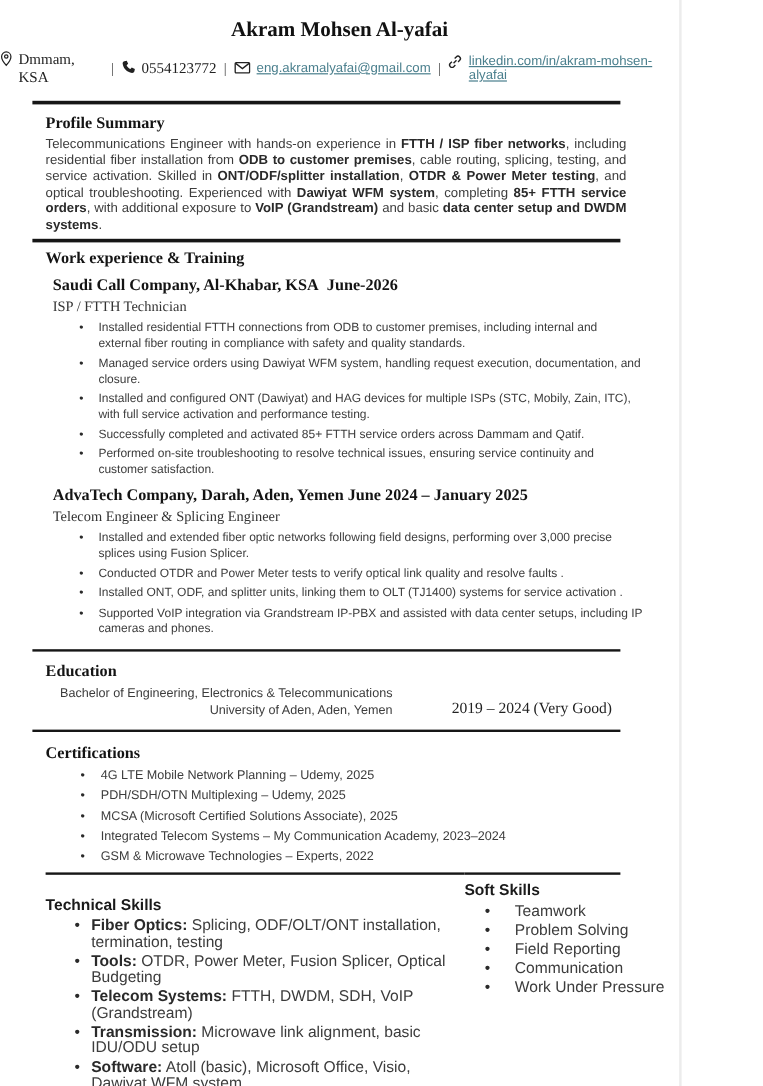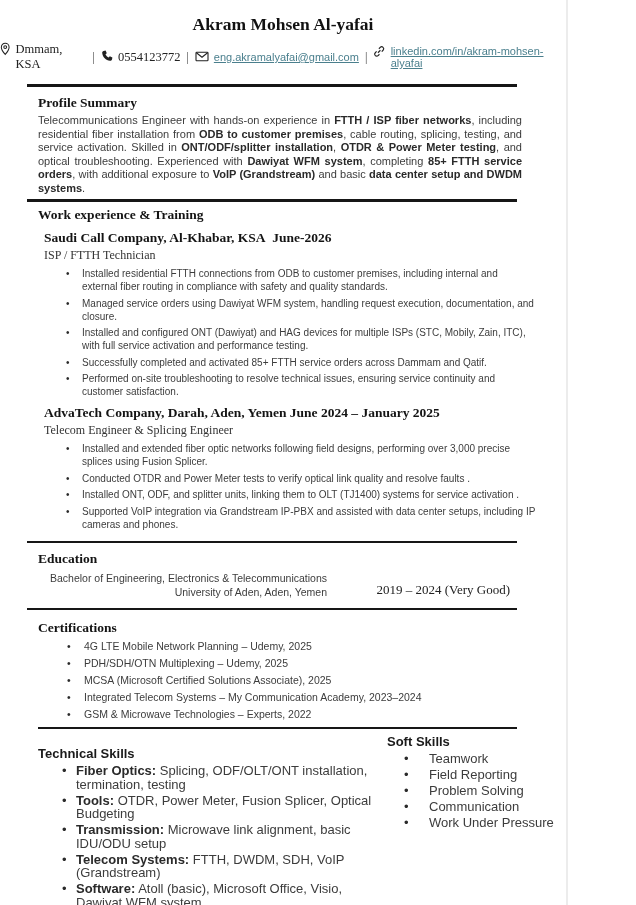--- a/index.html
+++ b/index.html
@@ -191,32 +191,32 @@
       <li>GSM &amp; Microwave Technologies – Experts, 2022</li>
     </ul>
 
   <div class="skills">
     <div class="col-l">
       <hr class="skl-rule-l">
       <h3 class="skl-h left">Technical Skills</h3>
       <ul class="skl">
           <li><span class="b">Fiber Optics:</span> Splicing, ODF/OLT/ONT installation, termination, testing</li>
           <li><span class="b">Tools:</span> OTDR, Power Meter, Fusion Splicer, Optical Budgeting</li>
+          <li><span class="b">Telecom Systems:</span> FTTH, DWDM, SDH, VoIP (Grandstream)</li>
           <li><span class="b">Transmission:</span> Microwave link alignment, basic IDU/ODU setup</li>
-          <li><span class="b">Telecom Systems:</span> FTTH, DWDM, SDH, VoIP (Grandstream)</li>
           <li><span class="b">Software:</span> Atoll (basic), Microsoft Office, Visio, Dawiyat WFM system</li>
         </ul>
     </div>
     <div class="col-r">
       <hr class="skl-rule-r">
       <h3 class="skl-h">Soft Skills</h3>
       <ul class="skl">
           <li>Teamwork</li>
+          <li>Problem Solving</li>
           <li>Field Reporting</li>
-          <li>Problem Solving</li>
           <li>Communication</li>
           <li>Work Under Pressure</li>
         </ul>
     </div>
   </div>
 
   <hr class="rule lang">
 
   <div class="langrow">
     <div class="lang-label">language</div>

